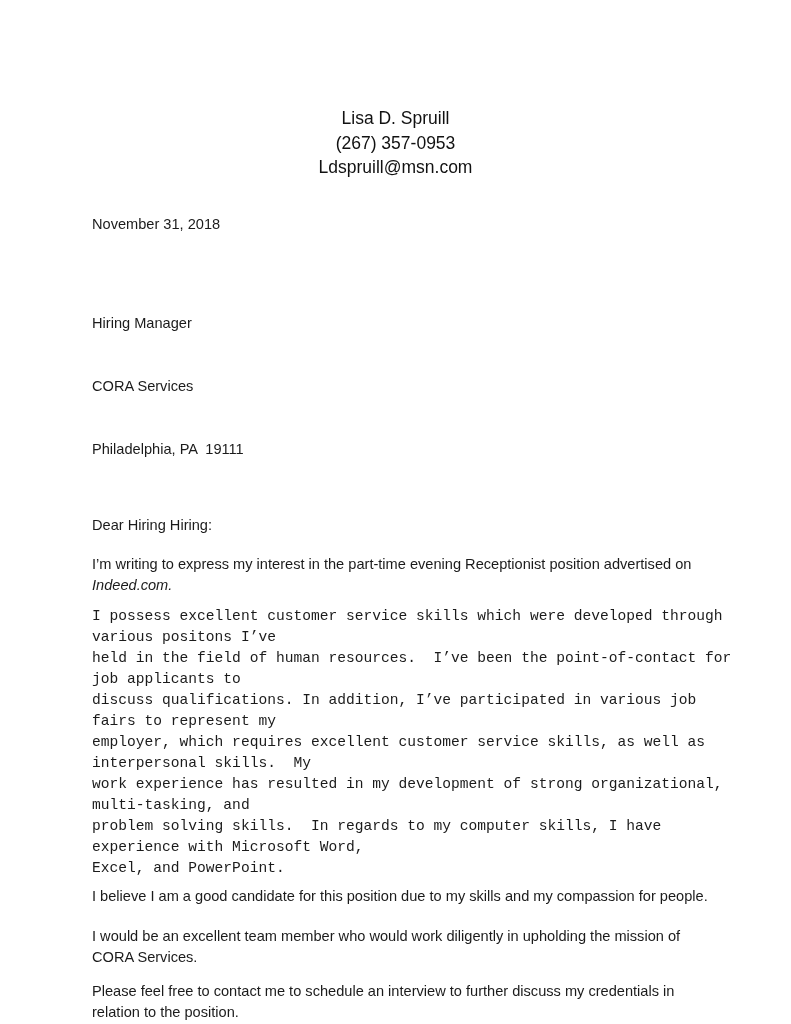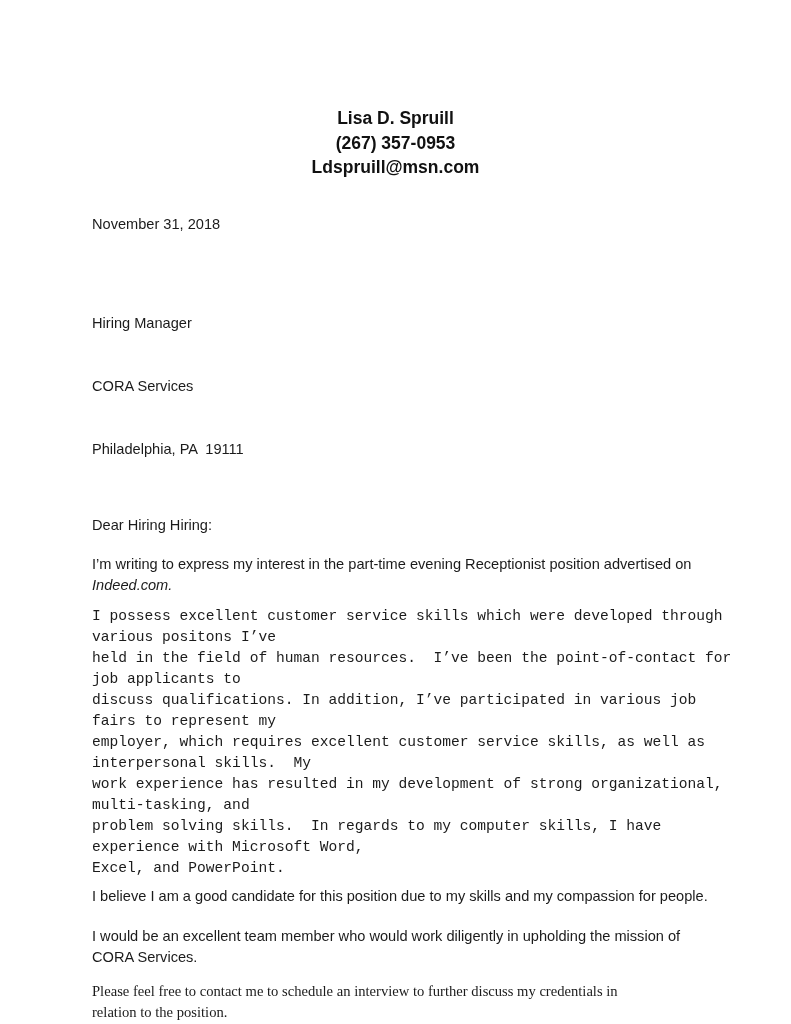--- a/index.html
+++ b/index.html
@@ -13,21 +13,21 @@
     height: 1024px;
     background: #ffffff;
     overflow: hidden;
     font-family: "Liberation Sans", sans-serif;
     color: #1b1b1b;
     -webkit-font-smoothing: antialiased;
   }
   .letter-header {
     padding-top: 106px;
     text-align: center;
-    font-weight: bold;
+    font-weight: normal;
     font-size: 17.5px;
     line-height: 24.5px;
     color: #111111;
   }
   .letter-body {
     margin-left: 92px;
     width: 640px;
     font-size: 14.6px;
     line-height: 21px;
   }
@@ -35,21 +35,21 @@
     margin: 0;
     white-space: pre-wrap;
   }
   .date-line      { margin-top: 34px; }
   .recipient      { margin-top: 36px; }
   .salutation     { margin-top: 13px; }
   .p-intro        { margin-top: 18px; }
   .p-skills       { margin-top: 10px; font-family: Liberation Mono, monospace; }
   .p-candidate    { margin-top: 7px;  }
   .p-team         { margin-top: 19px; }
-  .p-contact      { margin-top: 13px; font-family: Liberation Serif, serif; }
+  .p-contact      { margin-top: 13px; }
   .p-thanks       { margin-top: 15px; }
   .closing        { margin-top: 19px; }
   .italic         { font-style: italic; }
 </style>
 </head>
 <body>
 
 <div class="page">
 
   <header class="letter-header">

